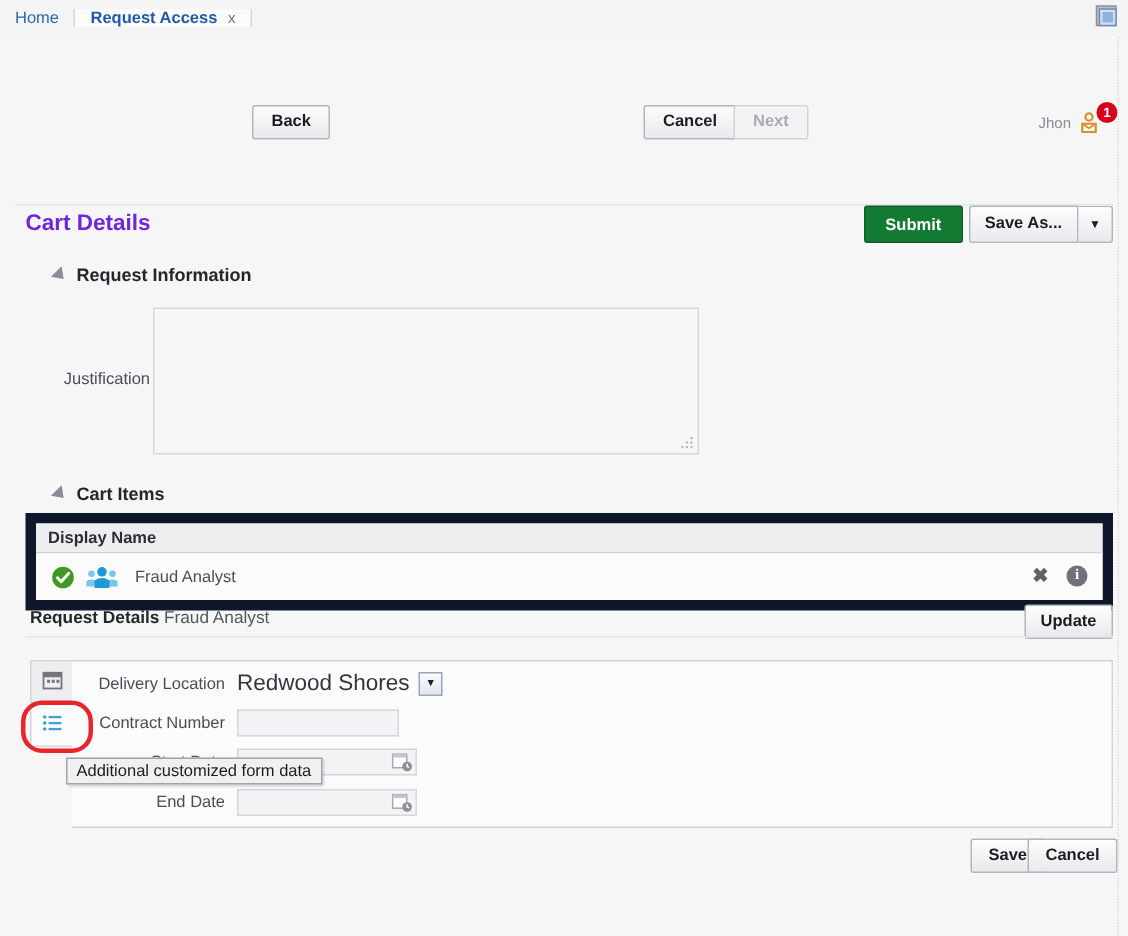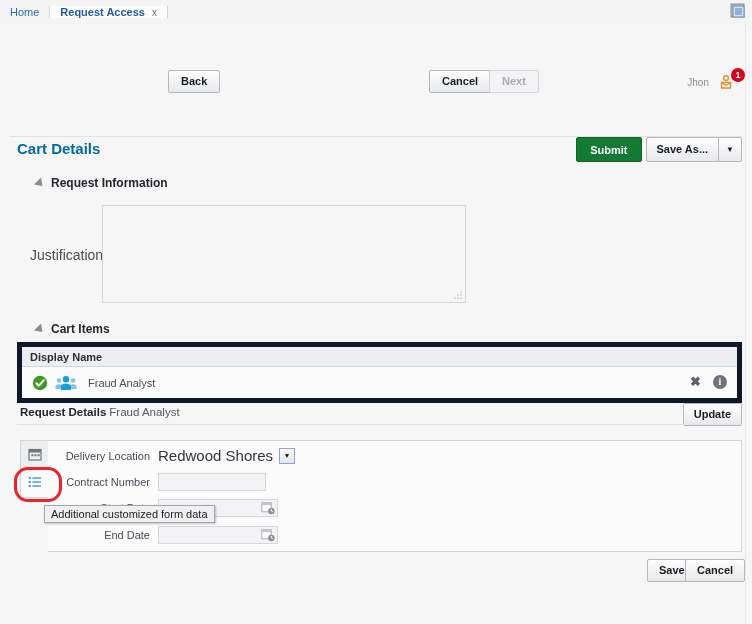--- a/index.html
+++ b/index.html
@@ -112,21 +112,21 @@
   .train-label.visited { color: #8d3f8d; }
   .train-label.current { color: #2a6ab3; }
   .stop-0 { left: 16px; width: 40px; }
   .stop-1 { left: 120px; width: 40px; }
 
   
   .userbox {
     position: absolute;
     right: 14px; top: 50px;
     display: flex; align-items: center;
-    gap: 11px;
+    gap: 6px;
   }
   .user-name { font-size: 10px; color: #8b8d94; }
   .inbox-icon { position: relative; width: 18px; height: 16px; }
   .badge {
     position: absolute;
     right: -7px; top: -6px;
     width: 14px; height: 14px;
     border-radius: 50%;
     background: #d4021d;
     color: #fff;
@@ -141,21 +141,21 @@
     width: 732px; height: 1px;
     background: #e2e3e6;
   }
 
   
   .page-title {
     position: absolute;
     left: 17px; top: 140px;
     font-size: 15px;
     font-weight: bold;
-    color: #0369a1;
+    color: #6d28d9;
   }
   .action-group { position: absolute; right: 10px; top: 137px; display: flex; }
   .btn-submit {
     background: #137a33;
     border: 1px solid #0f6029;
     color: #fff;
     font-weight: bold;
     font-size: 11px;
     padding: 5px 13px;
     border-radius: 2px;
@@ -192,21 +192,21 @@
     transform: rotate(-45deg);
   }
   .sec-reqinfo { left: 35px; top: 176px; }
   .sec-cartitems { left: 35px; top: 322px; }
 
   .just-label {
     position: absolute;
     left: 30px; top: 247px;
     width: 70px;
     text-align: right;
-    font-size: 14px;
+    font-size: 11px;
     color: #4a4d55;
   }
   .just-area {
     position: absolute;
     left: 102px; top: 205px;
     width: 364px; height: 98px;
     background: #f7f7f8;
     border: 1px solid #d5d6db;
     box-sizing: border-box;
     resize: none;
@@ -218,21 +218,21 @@
     left: 453px; top: 290px;
     width: 10px; height: 10px;
     pointer-events: none;
   }
 
   
   .table {
     position: absolute;
     left: 17px; top: 342px;
     width: 725px;
-    border: 5px solid #0f172a;
+    border: 7px solid #0f172a;
     box-sizing: border-box;
     background: #fff;
   }
   .thead {
     background: #eceef0;
     border-bottom: 1px solid #d3d4d9;
     height: 19px;
     display: flex;
     align-items: center;
     padding-left: 8px;

